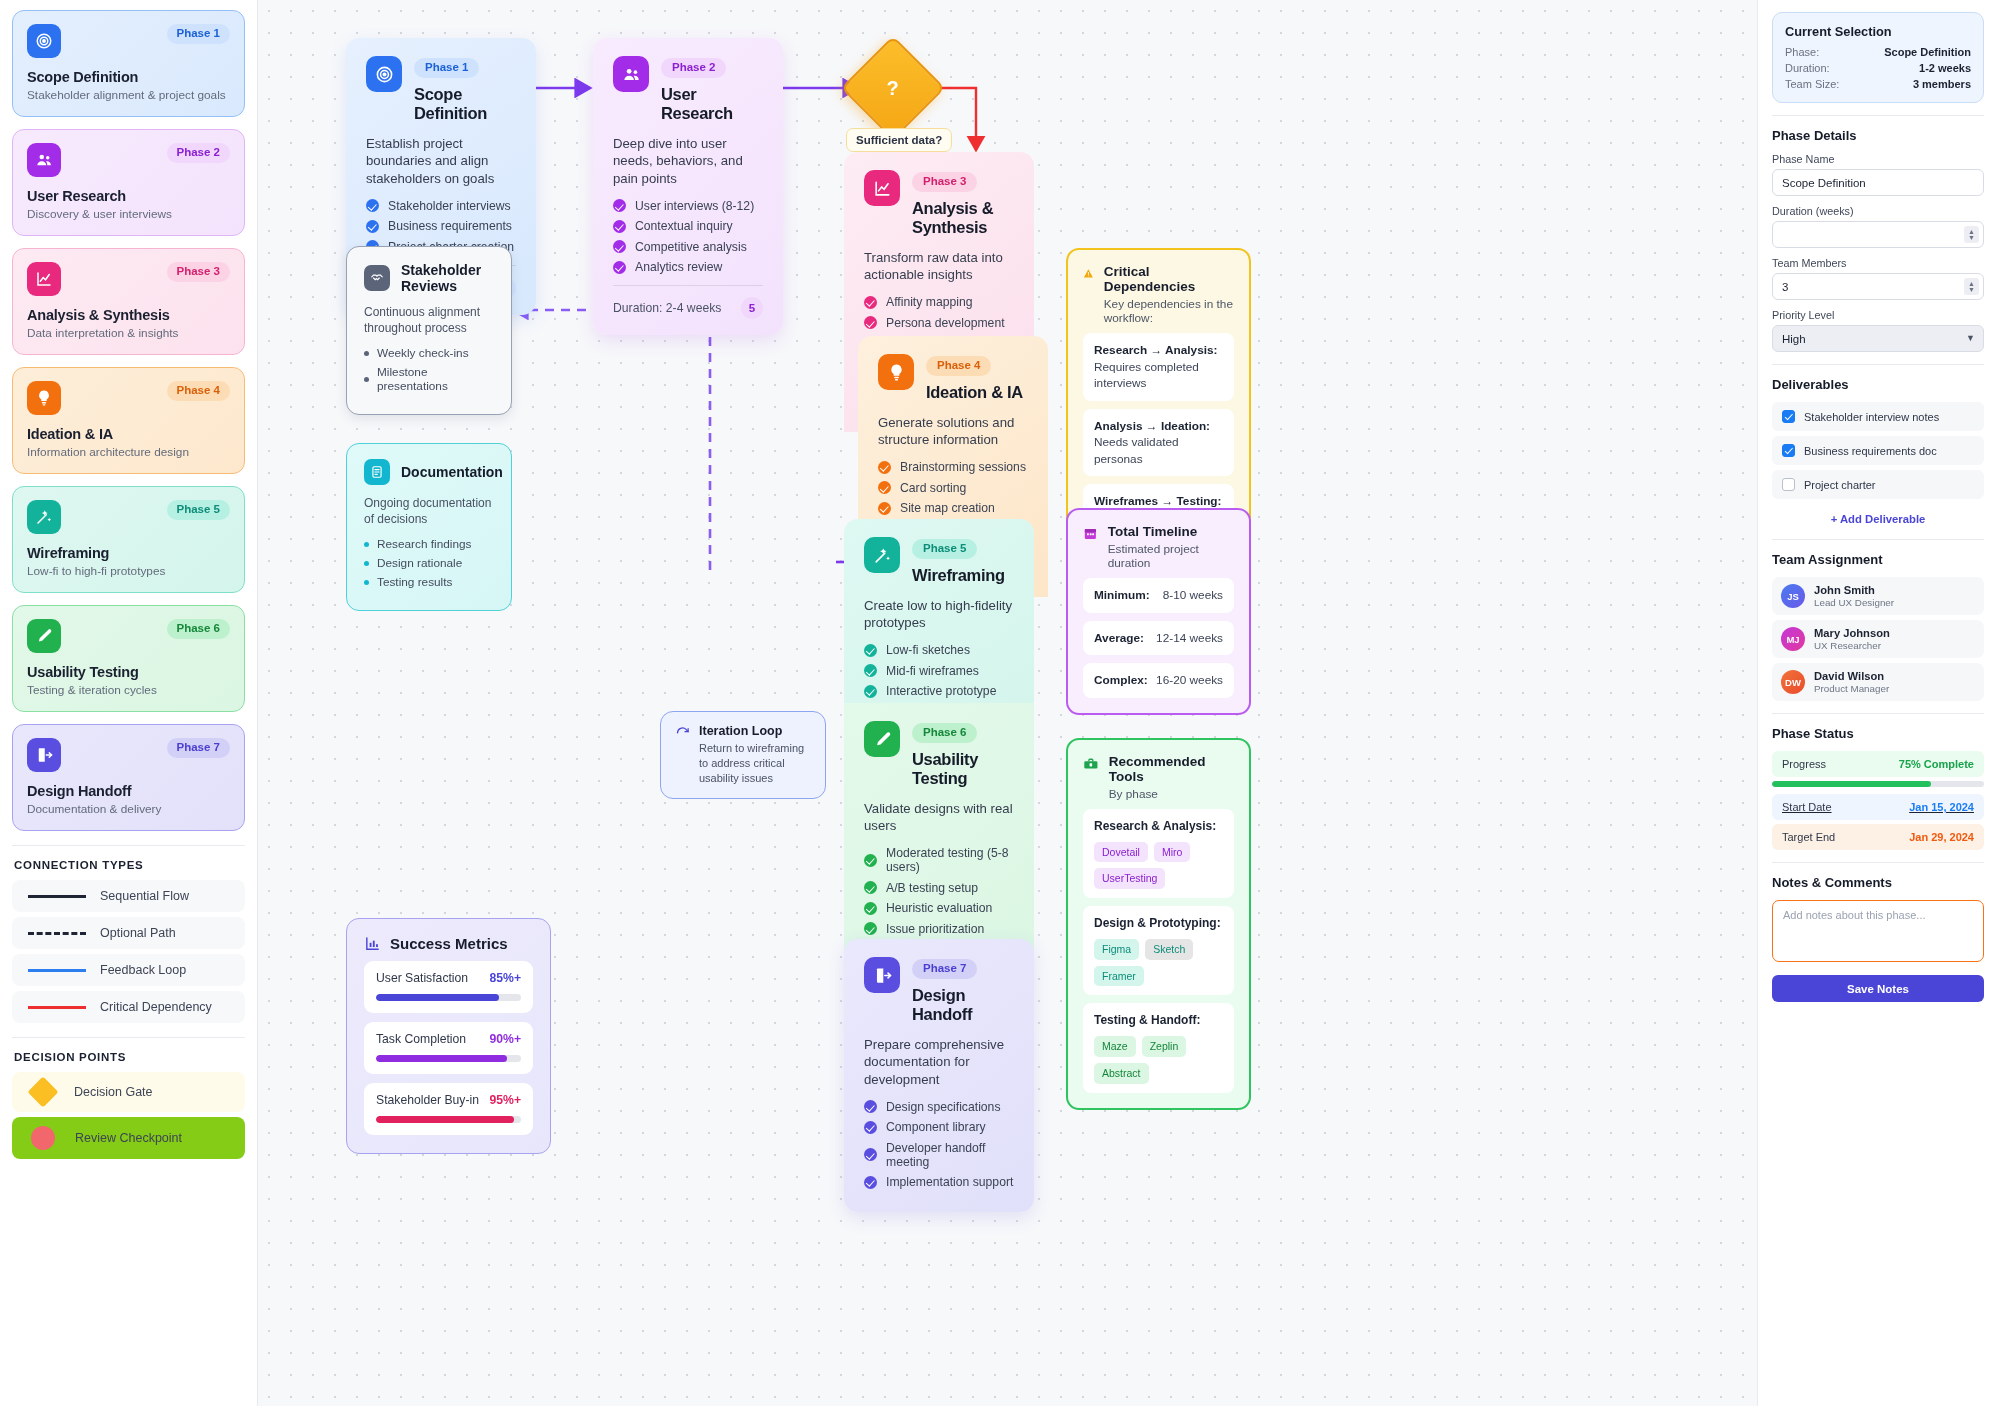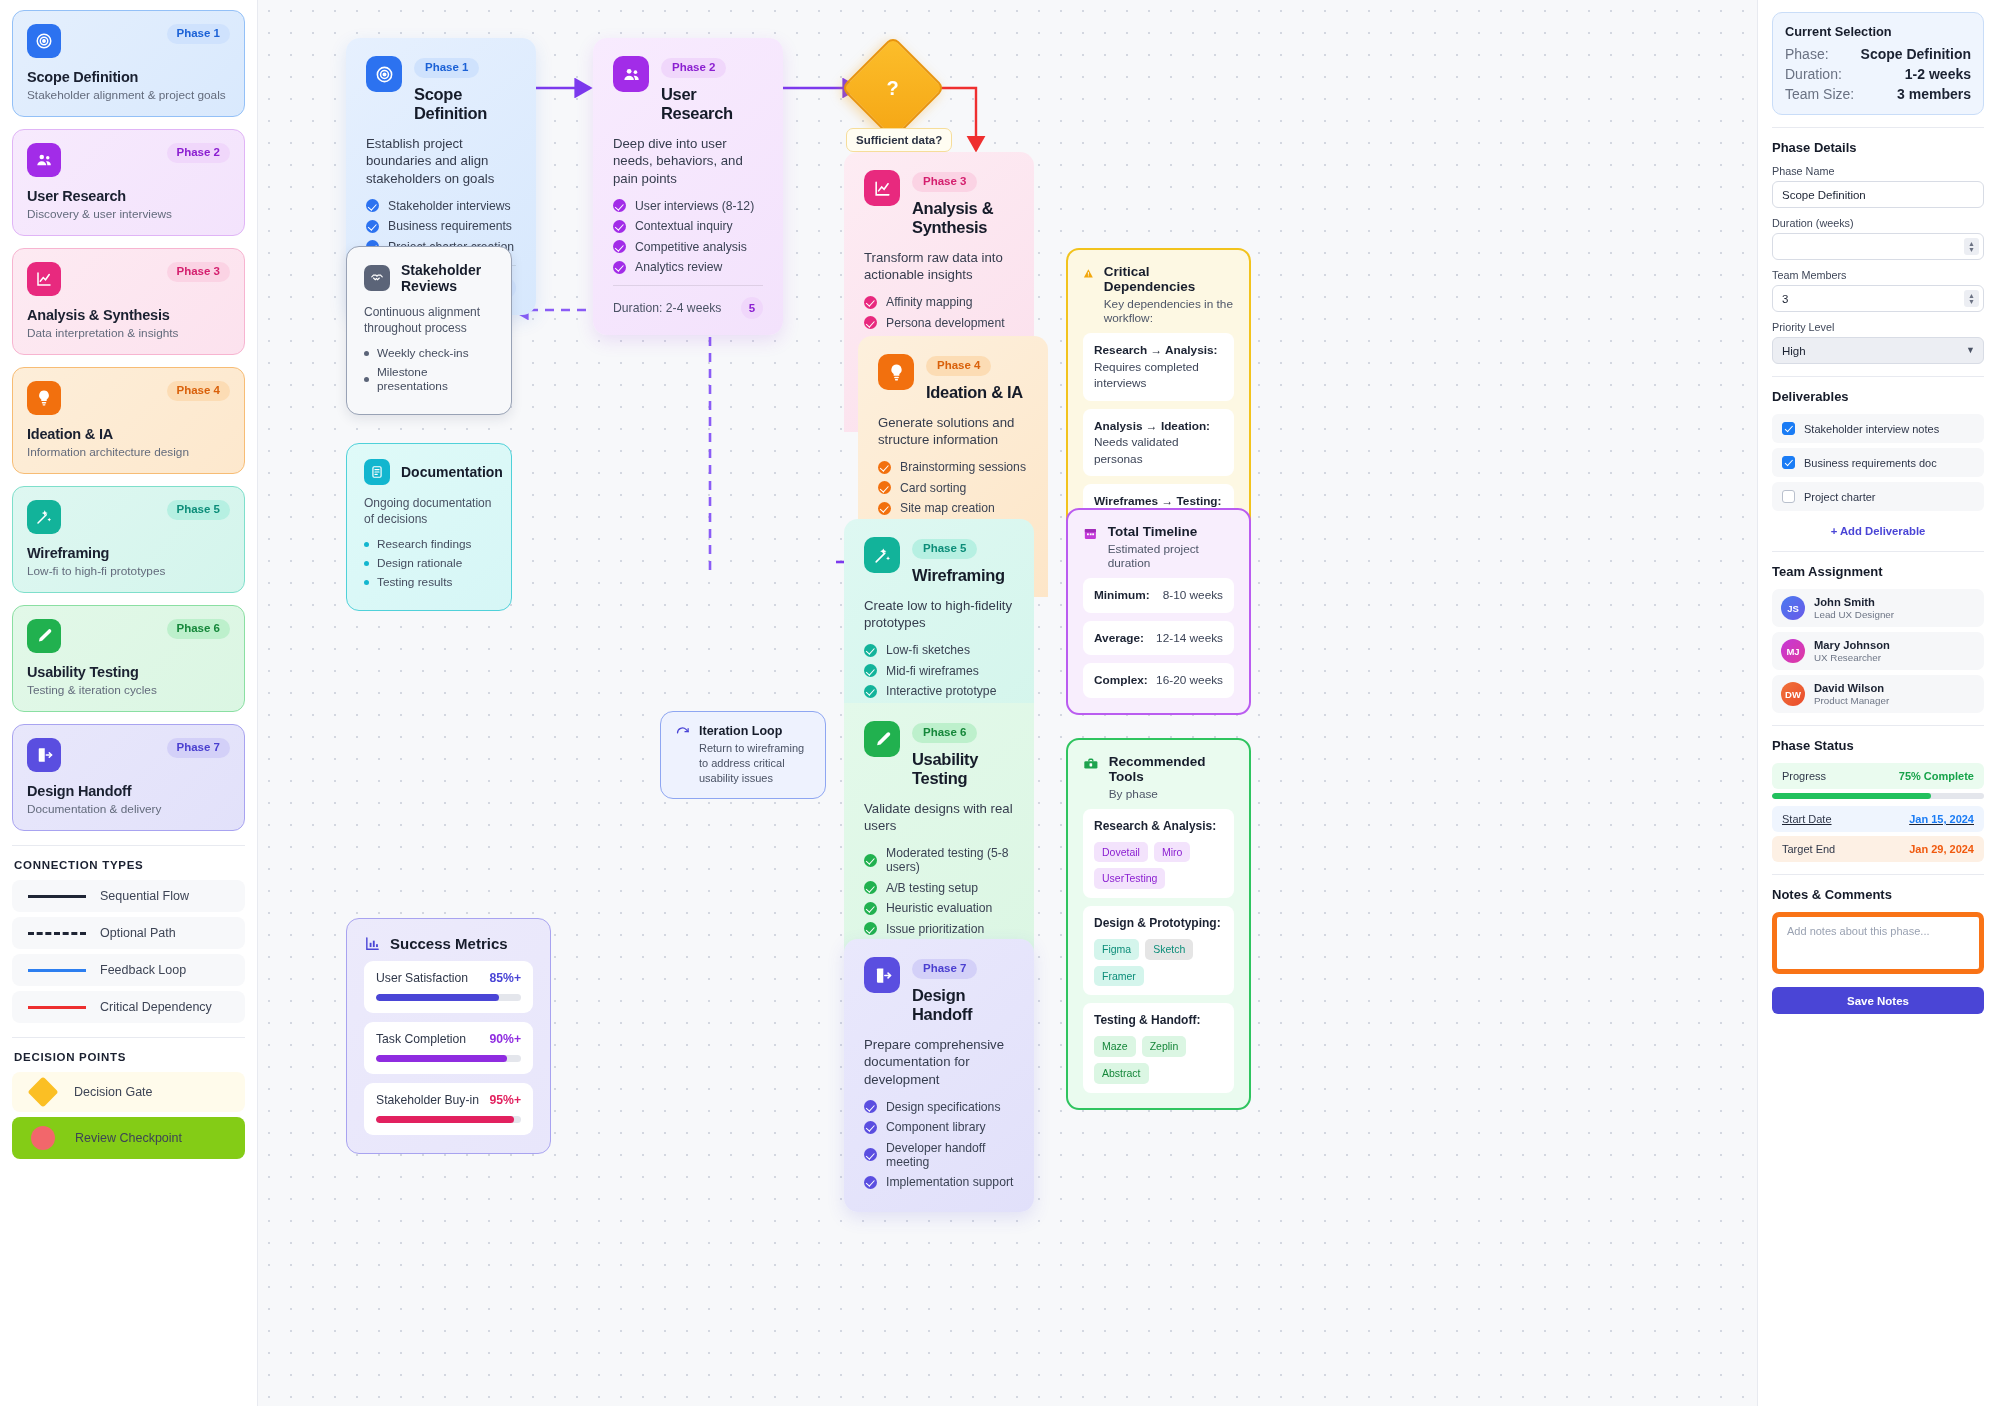--- a/index.html
+++ b/index.html
@@ -143,21 +143,21 @@
 
   svg.wires { position:absolute; left:0; top:0; width:100%; height:100%; pointer-events:none; }
 
   
   .rpanel {
     width: 241px; flex: 0 0 241px; height: 1406px; background:#fff;
     border-left: 1px solid #e8eaf0; padding: 12px 14px; overflow: hidden;
   }
   .sel-card { background:#eff5fe; border:1px solid #c9ddf8; border-radius: 10px; padding: 11px 12px 12px 12px; }
   .sel-title { font-size: 12.8px; font-weight: 700; color:#161c2b; margin-bottom: 7px;}
-  .sel-row { display:flex; justify-content: space-between; font-size: 14px; margin-top: 4px;}
+  .sel-row { display:flex; justify-content: space-between; font-size: 11px; margin-top: 4px;}
   .sel-k { color:#6a7283; }
   .sel-v { color:#1b2232; font-weight: 700; }
   .rp-divider { height:1px; background:#e8eaf0; margin: 12px 0; }
   .rp-heading { font-size: 13px; font-weight: 700; color:#151b29; margin-bottom: 10px; }
   .rp-label { font-size: 10.8px; color:#3f4759; margin: 9px 0 4px 0; }
   .rp-input {
     width: 100%; height: 27px; border:1px solid #d8dce5; border-radius: 6px;
     font-size: 11.5px; padding: 0 9px; color:#1b2232; background:#fff;
     font-family: "Liberation Sans", sans-serif;
   }
@@ -185,21 +185,21 @@
   .deliv-label { font-size:11px; color:#2d3548; }
   .add-deliv { text-align:center; font-size:11.3px; color:#4a45d6; font-weight:700; padding: 9px 0 2px 0; cursor:pointer;}
   .member { display:flex; align-items:center; gap:9px; background:#f6f7f9; border-radius:7px; padding:7px 9px; margin-bottom:5px;}
   .avatar { width:24px; height:24px; border-radius:50%; color:#fff; font-size:9.5px; font-weight:700; display:flex; align-items:center; justify-content:center; flex:0 0 24px;}
   .m-name { font-size:11.2px; font-weight:700; color:#1b2232; }
   .m-role { font-size:9.8px; color:#6e7686; margin-top:1px; }
   .stat-row { display:flex; justify-content:space-between; align-items:center; border-radius:6px; padding:7px 10px; font-size:11px; margin-bottom:4px;}
   .progbar { height:6px; border-radius:99px; background:#e4e6ec; overflow:hidden; margin:2px 0 7px 0;}
   .progfill { height:100%; background:#22c15e; border-radius:99px; }
   .rp-textarea {
-    width:100%; height:62px; border:5px solid #f97316; border-radius:7px; padding:8px 10px;
+    width:100%; height:62px; border:1px solid #f97316; border-radius:7px; padding:8px 10px;
     font-size:11px; color:#1b2232; resize:none; font-family:"Liberation Sans", sans-serif;
   }
   .rp-textarea::placeholder { color:#9aa2b2; }
   .save-btn {
     width:100%; height:27px; background:#4a45d6; color:#fff; border:none; border-radius:6px;
     font-size:11.5px; font-weight:700; margin-top:9px; cursor:pointer;
     font-family:"Liberation Sans", sans-serif;
   }
 </style>
 </head>

